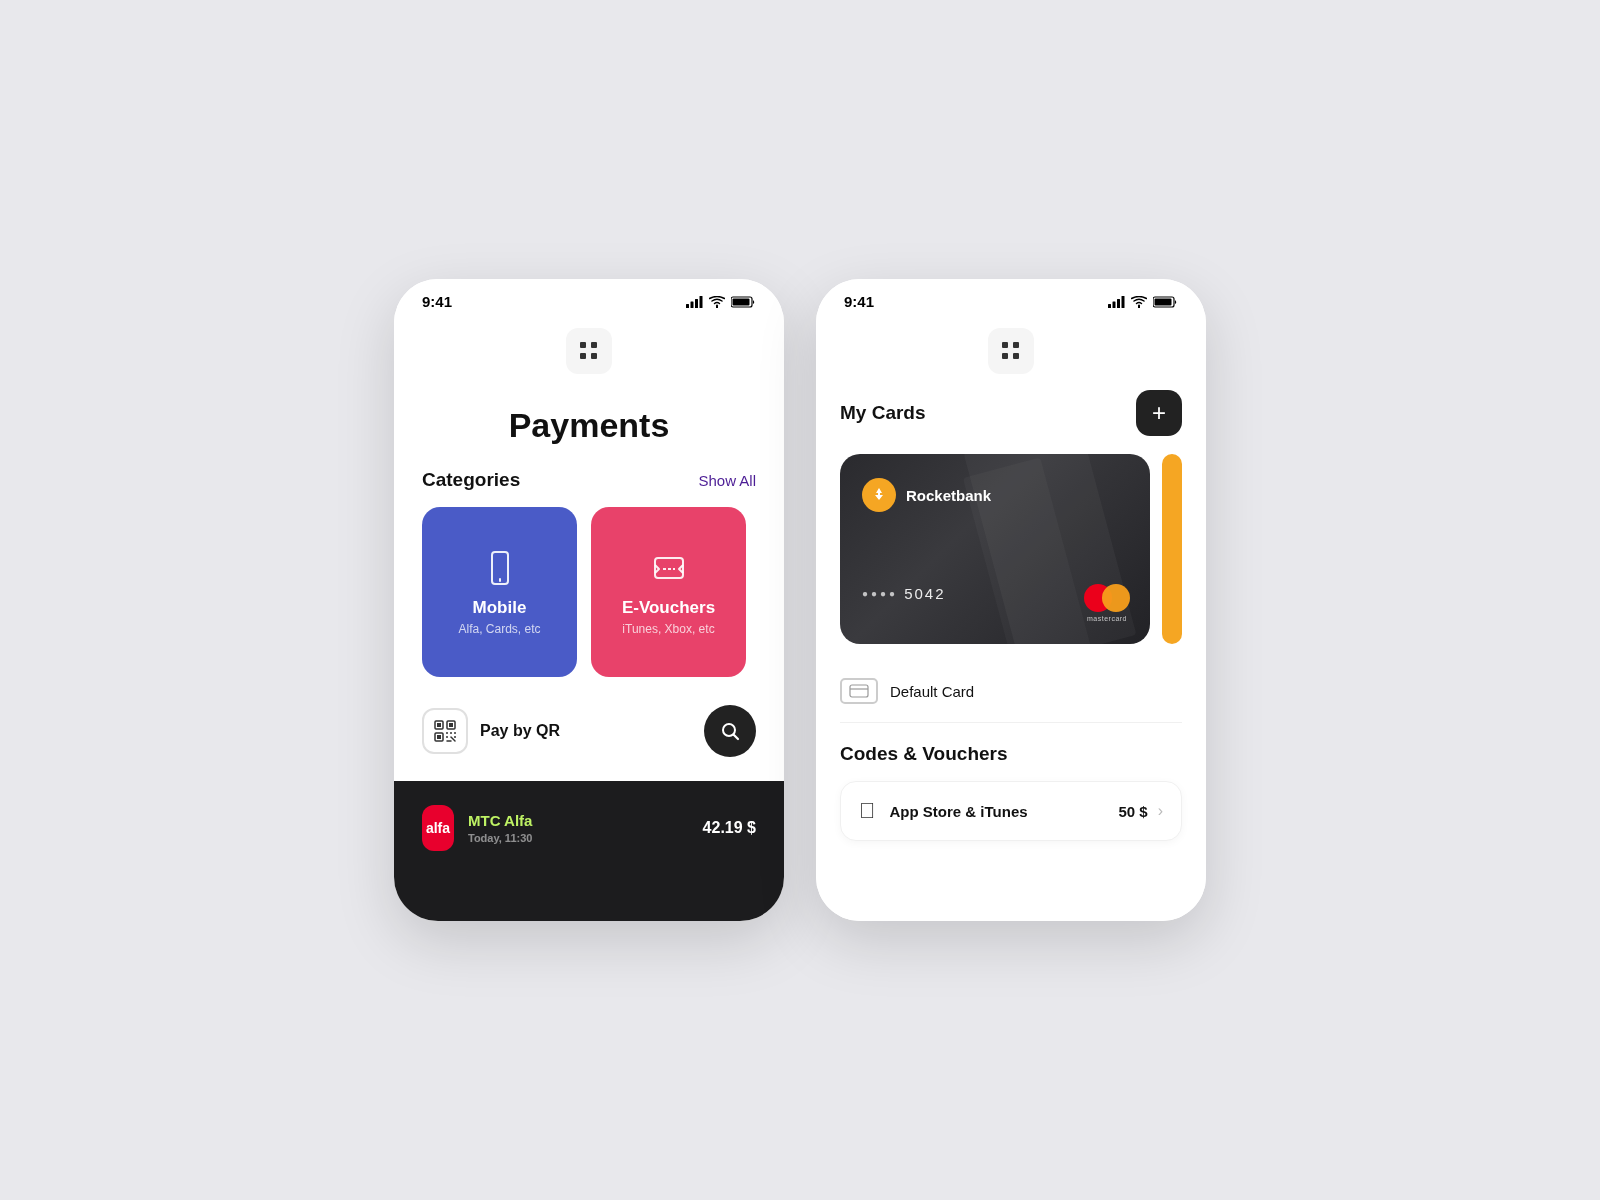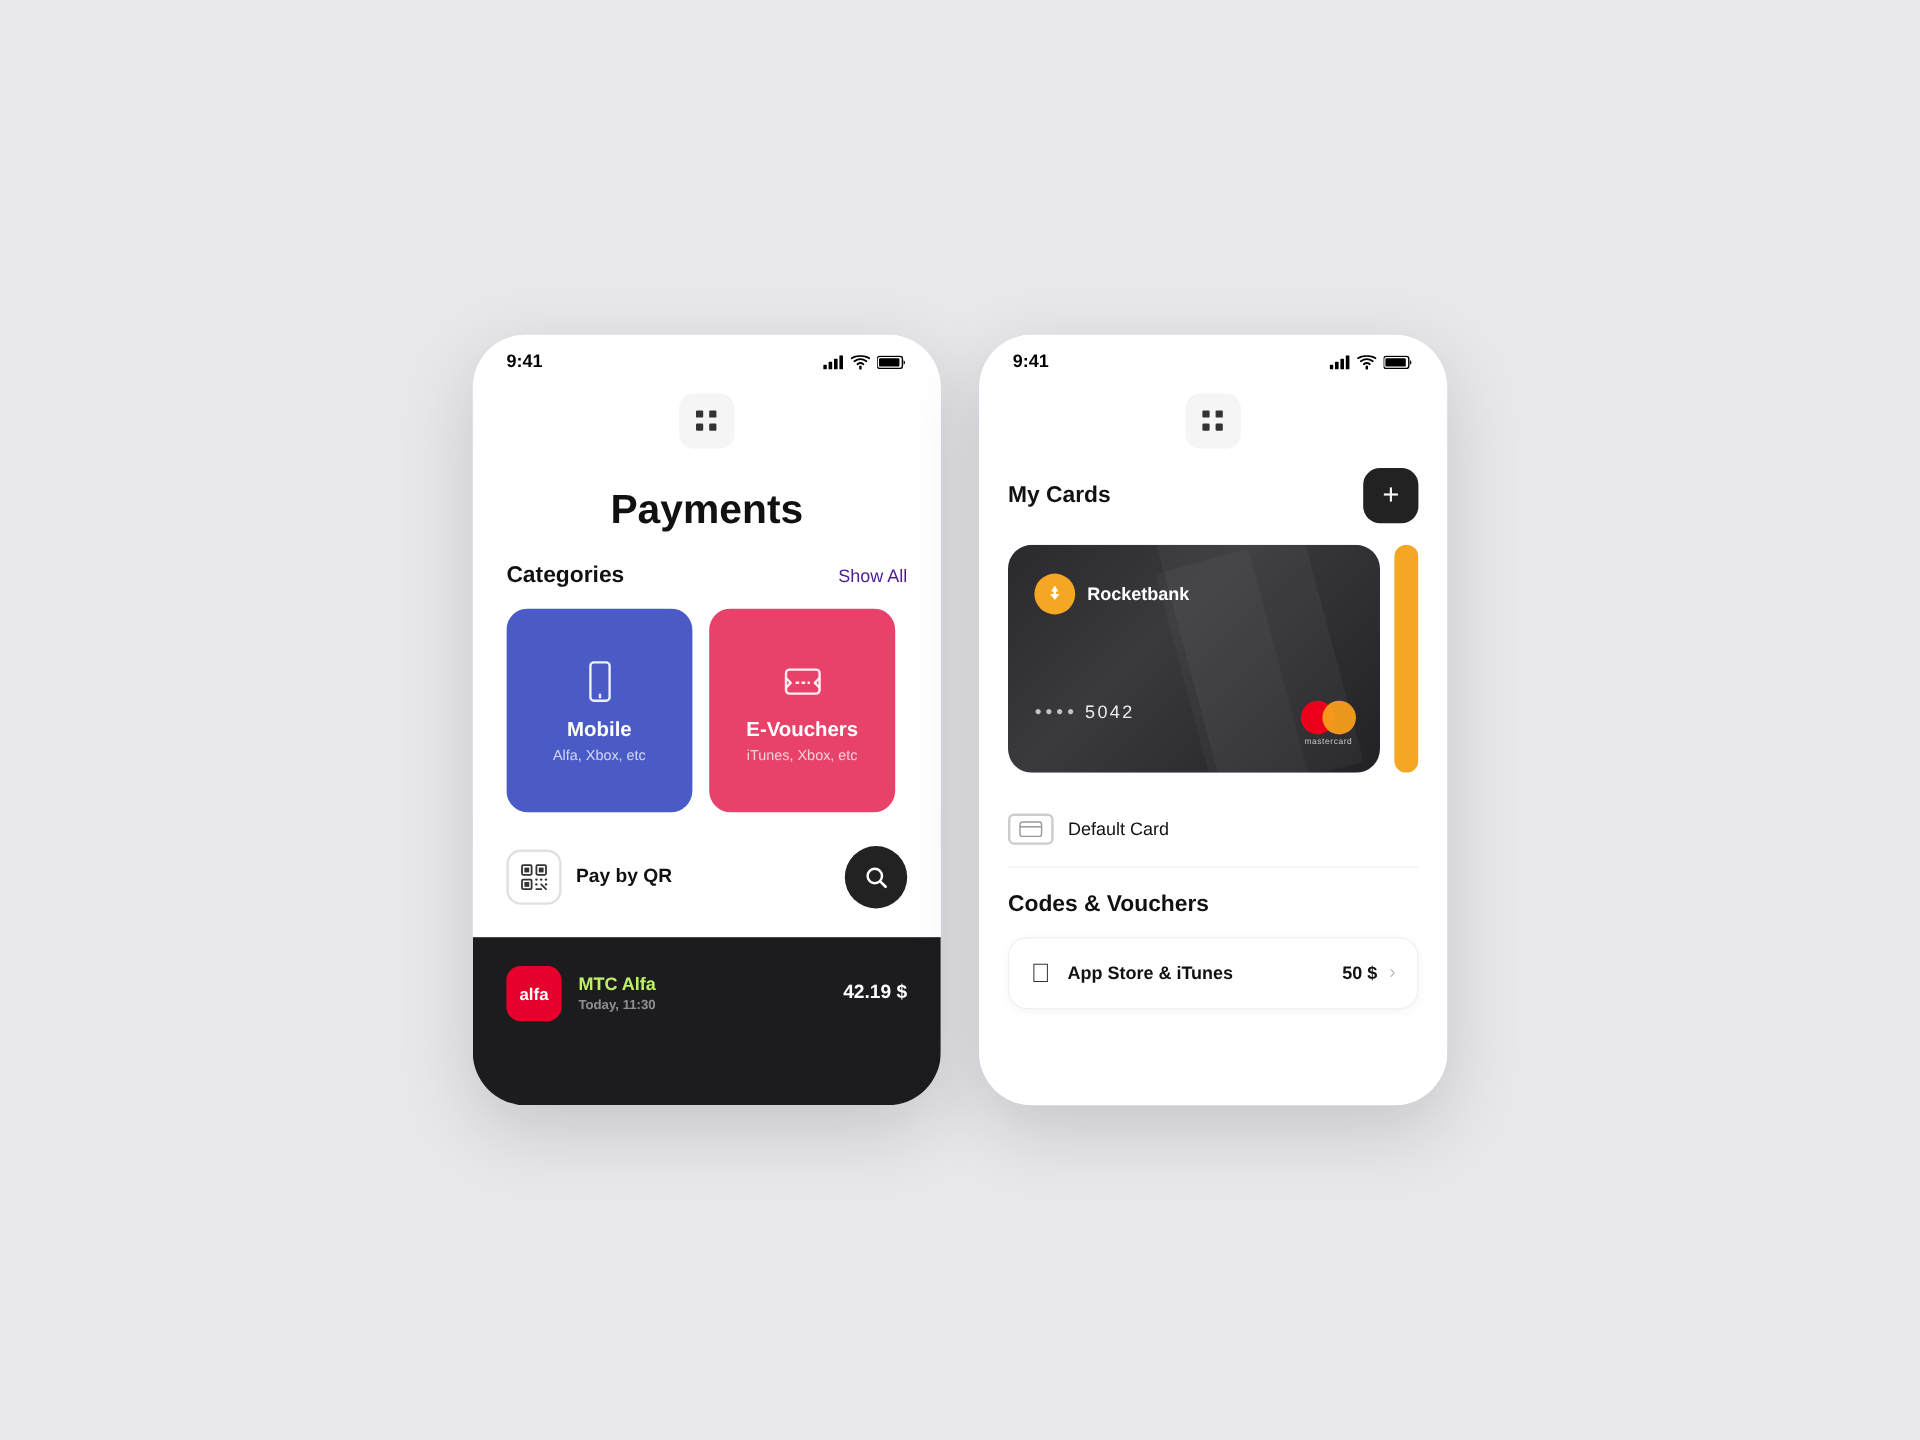--- a/index.html
+++ b/index.html
@@ -203,21 +203,21 @@
       color: rgba(255,255,255,0.6);
       font-size: 18px;
       cursor: pointer;
     }
     .history-item {
       display: flex;
       align-items: center;
       gap: 14px;
     }
     .history-logo {
-      width: 46px;
+      width: 32px;
       height: 46px;
       border-radius: 12px;
       background: #e8002d;
       display: flex;
       align-items: center;
       justify-content: center;
       font-size: 14px;
       font-weight: 800;
       color: #fff;
       flex-shrink: 0;
@@ -510,21 +510,21 @@
           <span class="show-all-link">Show All</span>
         </div>
         <div class="categories-grid">
 
           <div class="category-card mobile">
             <svg class="mobile-icon-svg" width="40" height="40" viewBox="0 0 40 40">
               <rect x="12" y="4" width="16" height="32" rx="3" stroke="rgba(255,255,255,0.9)" stroke-width="2" fill="none"></rect>
               <line x1="20" y1="31" x2="20" y2="33" stroke="rgba(255,255,255,0.9)" stroke-width="2" stroke-linecap="round"></line>
             </svg>
             <span class="category-name">Mobile</span>
-            <span class="category-sub">Alfa, Xbox, etc</span>
+            <span class="category-sub">Alfa, Cards, etc</span>
           </div>
 
           <div class="category-card evouchers">
             <svg class="mobile-icon-svg" width="40" height="40" viewBox="0 0 40 40">
               <rect x="6" y="10" width="28" height="20" rx="3" stroke="rgba(255,255,255,0.9)" stroke-width="2" fill="none"></rect>
               <path d="M6 17 L10 21 L6 25" stroke="rgba(255,255,255,0.9)" stroke-width="2" fill="none" stroke-linejoin="round"></path>
               <path d="M34 17 L30 21 L34 25" stroke="rgba(255,255,255,0.9)" stroke-width="2" fill="none" stroke-linejoin="round"></path>
               <line x1="14" y1="21" x2="26" y2="21" stroke="rgba(255,255,255,0.9)" stroke-width="2" stroke-dasharray="3 2"></line>
             </svg>
             <span class="category-name">E-Vouchers</span>

